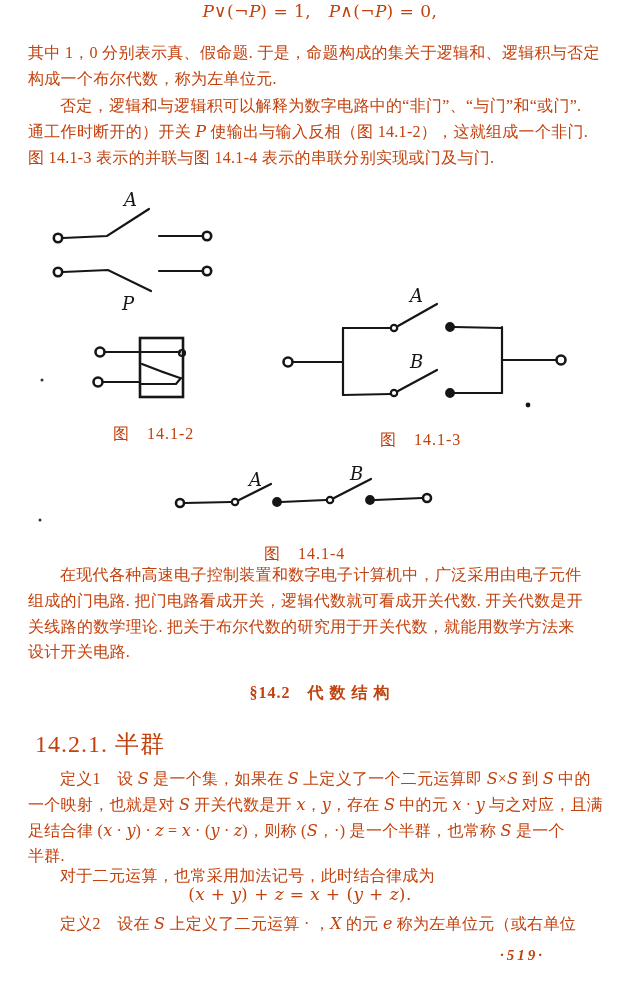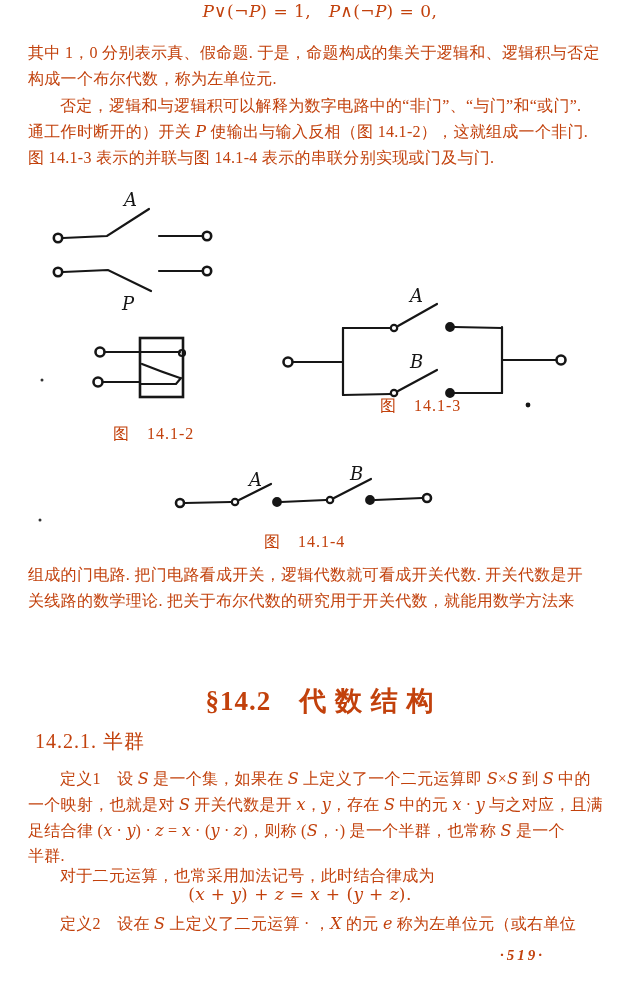--- a/index.html
+++ b/index.html
@@ -9,22 +9,22 @@
     margin:0 auto;
   }
   .abs{position:absolute;}
   .tblock{font-size:16px;line-height:25.8px;letter-spacing:0.3px;white-space:nowrap;}
   .tl{white-space:nowrap;}
   .tl.ind{padding-left:32px;}
   .b{font-weight:normal;}
   .it{font-family:"DejaVu Serif",serif;font-style:italic;letter-spacing:0;}
   .formula{font-size:17px;text-align:center;letter-spacing:0.5px;font-family:"DejaVu Serif",serif;}
   .caption{font-size:16px;letter-spacing:1px;}
-  .heading{font-size:27px;font-weight:bold;text-align:center;letter-spacing:1px;}
-  .subheading{font-size:20px;letter-spacing:1px;}
+  .heading{font-size:16px;font-weight:bold;text-align:center;letter-spacing:1px;}
+  .subheading{font-size:24px;letter-spacing:1px;}
   .pagenum{font-size:15px;letter-spacing:3px;font-weight:bold;}
   svg{position:absolute;left:0;top:0;}
   svg text{font-family:"DejaVu Serif",serif;font-style:italic;font-size:18px;fill:#161616;}
 </style>
 </head>
 <body>
 
 <div class="page">
 
   <div class="abs formula" style="left:0;top:10;width:640px;">
@@ -107,26 +107,28 @@
       </g>
       <text x="249" y="486" stroke="none" fill="#161616">A</text>
       <text x="350" y="480" stroke="none" fill="#161616">B</text>
 
       <circle cx="42" cy="380" r="1.5" fill="#333" stroke="none"></circle>
       <circle cx="40" cy="520" r="1.5" fill="#333" stroke="none"></circle>
     </g>
   </svg>
 
   <div class="abs caption" style="left:113px;top:424px;text-align:center;">图　14.1-2</div>
-  <div class="abs caption" style="left:380px;top:396px;">图　14.1-3</div>
-  <div class="abs caption" style="left:264px;top:532px;">图　14.1-4</div>
+  <div class="abs caption" style="left:380px;top:430px;">图　14.1-3</div>
+  <div class="abs caption" style="left:264px;top:544px;">图　14.1-4</div>
 
   <div class="abs tblock" style="left:28px;top:562px;">
+      <div class="tl ind"><span>在现代各种高速电子控制装置和数字电子计算机中，广泛采用由</span><span class="b">电子元件</span></div>
       <div class="tl"><span>组成的门电路. 把门电路看成开关，逻辑代数就可看成</span><span class="b">开关代数</span><span>. 开关代数是开</span></div>
       <div class="tl"><span>关线路的数学理论. 把关于布尔代数的研究用于开关代数，就能用数学方法来</span></div>
+      <div class="tl"><span>设计开关电路.</span></div>
     </div>
 
   <div class="abs heading" style="left:0;top:683px;width:640px;">§14.2　代 数 结 构</div>
 
   <div class="abs subheading" style="left:35px;top:728px;">14.2.1. 半群</div>
 
   <div class="abs tblock" style="left:28px;top:766px;">
       <div class="tl ind"><span class="b">定义1</span><span>　设 </span><span class="it">S</span><span> 是一个集，如果在 </span><span class="it">S</span><span> 上定义了一个二元运算即 </span><span class="it">S</span><span>×</span><span class="it">S</span><span> 到 </span><span class="it">S</span><span> 中的</span></div>
       <div class="tl"><span>一个映射，也就是对 </span><span class="it">S</span><span> 开关代数是开 </span><span class="it">x</span><span>，</span><span class="it">y</span><span>，存在 </span><span class="it">S</span><span> 中的元 </span><span class="it">x</span><span> · </span><span class="it">y</span><span> 与之对应，且满</span></div>
       <div class="tl"><span>足结合律 (</span><span class="it">x</span><span> · </span><span class="it">y</span><span>) · </span><span class="it">z</span><span> = </span><span class="it">x</span><span> · (</span><span class="it">y</span><span> · </span><span class="it">z</span><span>)，则称 (</span><span class="it">S</span><span>，·) 是一个</span><span class="b">半群</span><span>，也常称 </span><span class="it">S</span><span> 是一个</span></div>

